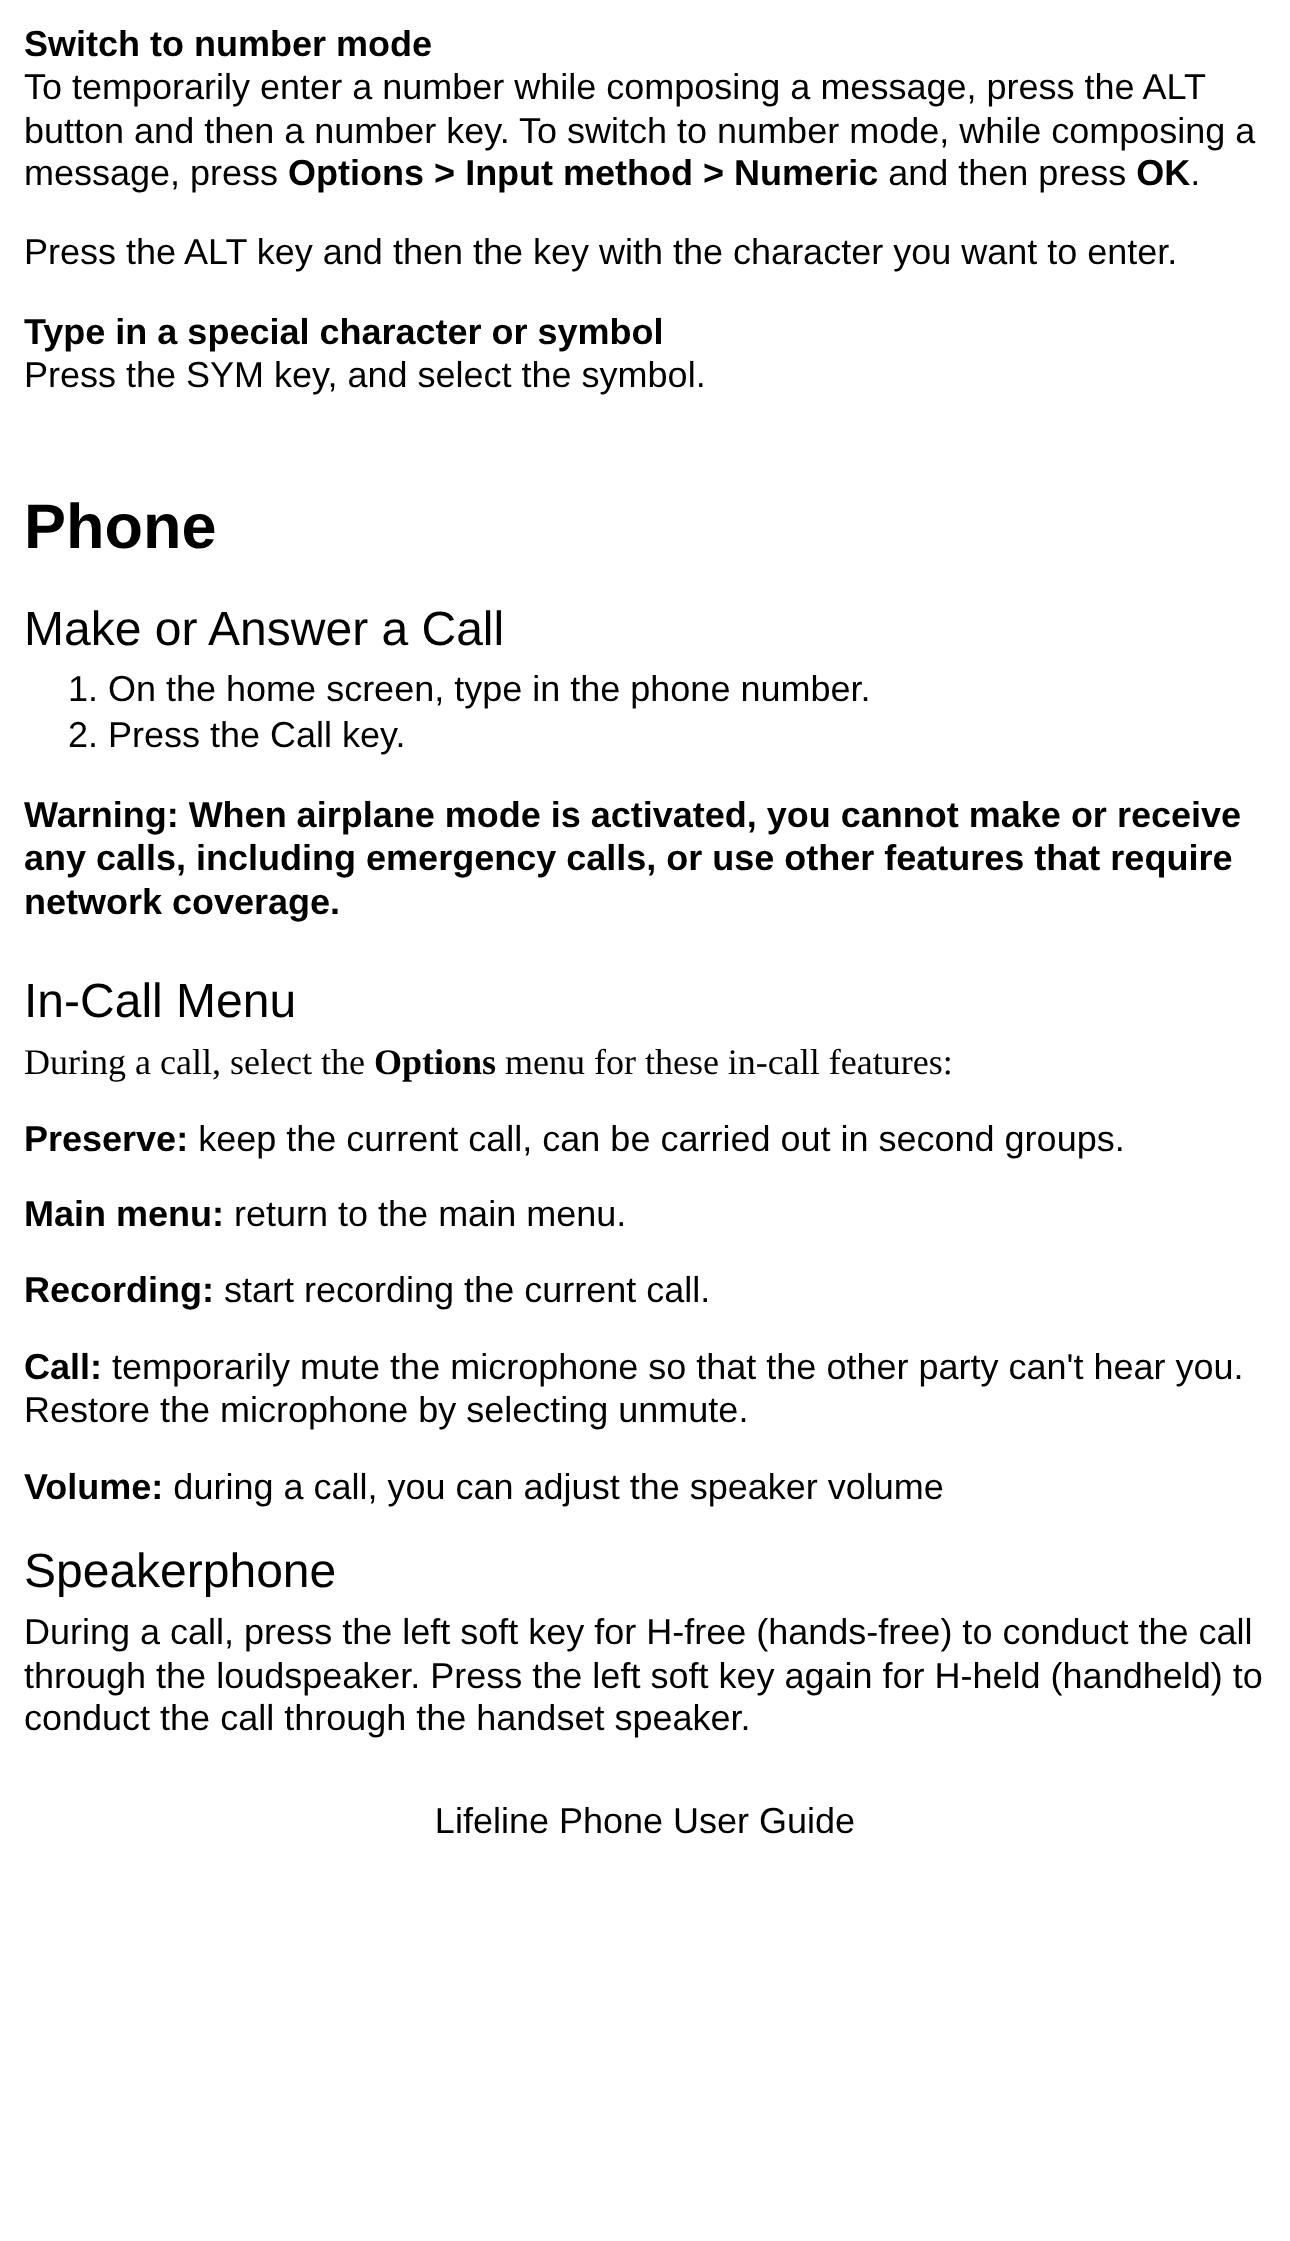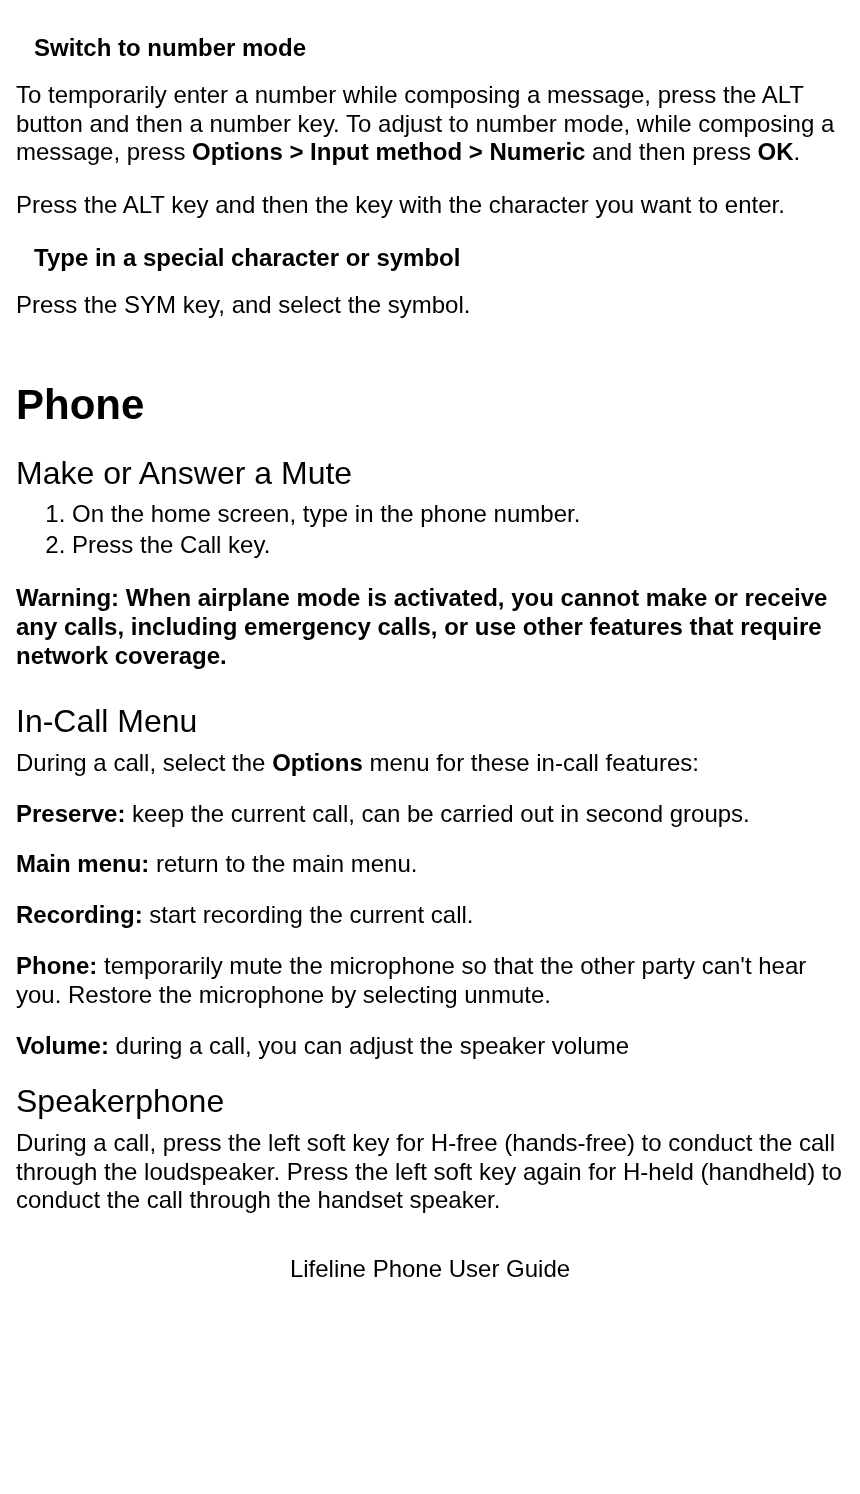--- a/index.html
+++ b/index.html
@@ -7,21 +7,21 @@
       font-size: 24px;
       line-height: 1.2;
       margin: 0;
       padding: 16px 16px 16px 16px;
       width: 860px;
       box-sizing: border-box;
       color: #000;
     }
     .section-heading {
       font-weight: bold;
-      margin: 18px;
+      margin: 0;
     }
     .body-text {
       margin: 0 0 24px 0;
     }
     h1 {
       font-size: 42px;
       font-weight: bold;
       margin: 60px 0 24px 0;
     }
     h2 {
@@ -51,65 +51,65 @@
       font-size: 24px;
       text-align: center;
     }
   </style>
 </head>
 <body>
 
 <div>
   <p class="section-heading">Switch to number mode</p>
   <p class="body-text">
-    <span>To temporarily enter a number while composing a message, press the ALT button and then a number key.  To adjust to number mode, while composing a message, press </span><span class="bold">Options &gt; Input method &gt; Numeric</span><span> and then press </span><span class="bold">OK</span><span>.</span>
+    <span>To temporarily enter a number while composing a message, press the ALT button and then a number key.  To switch to number mode, while composing a message, press </span><span class="bold">Options &gt; Input method &gt; Numeric</span><span> and then press </span><span class="bold">OK</span><span>.</span>
   </p>
 </div>
 
 <div>
 </div>
 
 <div>
   <p class="body-text">Press the ALT key and then the key with the character you want to enter.</p>
 </div>
 
 <div>
   <p class="section-heading">Type in a special character or symbol</p>
   <p class="body-text">Press the SYM key, and select the symbol.</p>
 </div>
 
 <h1>Phone</h1>
 
-<h2>Make or Answer a Mute</h2>
+<h2>Make or Answer a Call</h2>
 <ol>
   <li>On the home screen, type in the phone number.</li>
   <li>Press the Call key.</li>
 </ol>
 
 <p class="warning">Warning: When airplane mode is activated, you cannot make or receive any calls, including emergency calls, or use other features that require network coverage.</p>
 
 <h2>In-Call Menu</h2>
-<p class="body-text" style="margin-bottom:22px;">
+<p class="body-text" style="margin-bottom:22px;font-family:Liberation Serif, serif;">
   <span>During a call, select the </span><span class="bold">Options</span><span> menu for these in-call features:</span>
 </p>
 
 <p class="feature-block">
   <span class="bold">Preserve:</span><span> keep the current call, can be carried out in second groups.</span>
 </p>
 
 <p class="feature-block">
   <span class="bold">Main menu:</span><span> return to the main menu.</span>
 </p>
 
 <p class="feature-block">
   <span class="bold">Recording:</span><span> start recording the current call.</span>
 </p>
 
 <p class="feature-block">
-  <span class="bold">Phone:</span><span> temporarily mute the microphone so that the other party can't hear you. Restore the microphone by selecting unmute.</span>
+  <span class="bold">Call:</span><span> temporarily mute the microphone so that the other party can't hear you. Restore the microphone by selecting unmute.</span>
 </p>
 
 <p class="feature-block">
   <span class="bold">Volume:</span><span> during a call, you can adjust the speaker volume</span>
 </p>
 
 <h2>Speakerphone</h2>
 <p class="body-text">During a call, press the left soft key for H-free (hands-free) to conduct the call through the loudspeaker. Press the left soft key again for H-held (handheld) to conduct the call through the handset speaker.</p>
 
 <p class="footer">Lifeline Phone User Guide</p>

